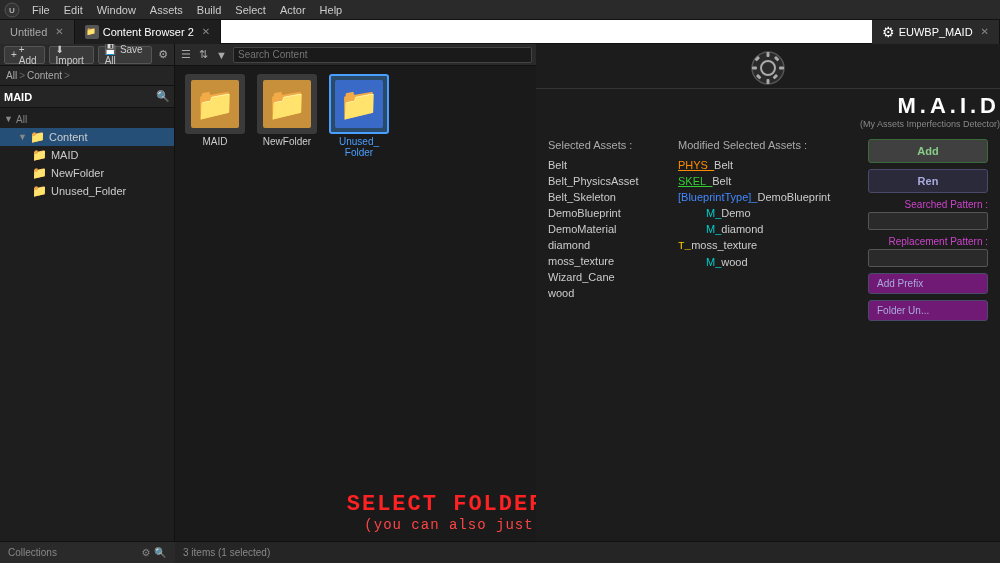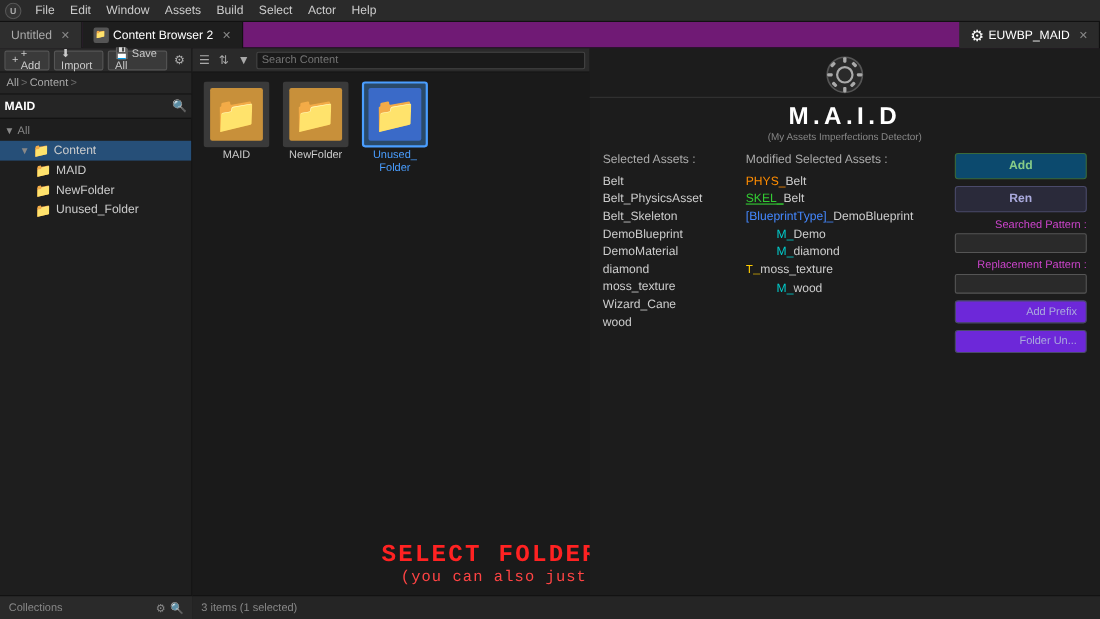--- a/index.html
+++ b/index.html
@@ -33,21 +33,21 @@
       padding: 0 6px;
       height: 20px;
       line-height: 20px;
       font-size: 11px;
       color: #ccc;
       cursor: pointer;
     }
 
     
     .tab-bar {
-      background: #701a75;
+      background: #ffffff;
       height: 24px;
       display: flex;
       align-items: center;
       border-bottom: 1px solid #111;
     }
     .tab {
       display: flex;
       align-items: center;
       height: 24px;
       padding: 0 10px;
@@ -260,21 +260,21 @@
     }
 
     .asset-list-item {
       font-size: 11px;
       color: #ccc;
       line-height: 16px;
       white-space: nowrap;
     }
 
     .prefix-red { color: #ff3333; }
-    .prefix-orange { color: #ff8c00; }
+    .prefix-orange { color: #ff8c00; text-decoration: underline; }
     .prefix-green { color: #33cc33; text-decoration: underline; }
     .prefix-blue { color: #4488ff; }
     .prefix-cyan { color: #00cccc; padding-left: 28px; }
     .prefix-yellow { color: #ffcc00; font-family: Liberation Mono, monospace; }
 
     
     .bottom-instruction {
       position: absolute;
       bottom: 30px;
       left: 180px;
@@ -366,21 +366,21 @@
     }
 
     .controls-col {
       display: flex;
       flex-direction: column;
       gap: 6px;
       min-width: 120px;
     }
 
     .rename-btn {
-      background: #0c4a6e;
+      background: #404040;
       border: 1px solid #3a6a3a;
       color: #88cc88;
       padding: 5px 8px;
       border-radius: 3px;
       font-size: 11px;
       font-weight: bold;
       cursor: pointer;
       text-align: center;
       white-space: nowrap;
     }
@@ -405,28 +405,28 @@
       border: 1px solid #555;
       color: #ccc;
       font-size: 10px;
       padding: 2px 4px;
       height: 18px;
       border-radius: 2px;
       width: 120px;
     }
 
     .action-btn {
-      background: #6d28d9;
+      background: #701a75;
       border: 1px solid #4a4a6a;
       color: #aaaadd;
       padding: 4px 8px;
       border-radius: 3px;
       font-size: 10px;
       cursor: pointer;
-      text-align: right;
+      text-align: left;
       white-space: nowrap;
     }
   </style>
 </head>
 <body>
 
 <div class="menu-bar">
   <svg width="16" height="16" viewBox="0 0 16 16" class="menu-bar-logo">
     <circle cx="8" cy="8" r="7" fill="#333" stroke="#555" stroke-width="1"></circle>
     <text x="8" y="11" text-anchor="middle" font-size="8" fill="#aaa" font-weight="bold">U</text>
@@ -576,21 +576,21 @@
             <rect x="2" y="16.5" width="5" height="3" rx="1"></rect>
             <rect x="29" y="16.5" width="5" height="3" rx="1"></rect>
             <rect x="6.5" y="6.5" width="3" height="5" rx="1" transform="rotate(45 8 8)"></rect>
             <rect x="24.5" y="24.5" width="3" height="5" rx="1" transform="rotate(45 26 26)"></rect>
             <rect x="24.5" y="6.5" width="3" height="5" rx="1" transform="rotate(-45 26 8)"></rect>
             <rect x="6.5" y="24.5" width="3" height="5" rx="1" transform="rotate(-45 8 26)"></rect>
           </g>
         </svg>
       </div>
 
-      <div style="text-align:center; padding:4px 0 2px;">
+      <div style="text-align:right; padding:4px 0 2px;">
         <div class="maid-title">M.A.I.D</div>
         <div class="maid-subtitle">(My Assets Imperfections Detector)</div>
       </div>
 
       <div class="maid-inner">
 
         <div class="selected-assets-col">
           <div class="column-header">Selected Assets :</div>
           <div class="asset-list-item">Belt</div>
           <div class="asset-list-item">Belt_PhysicsAsset</div>

